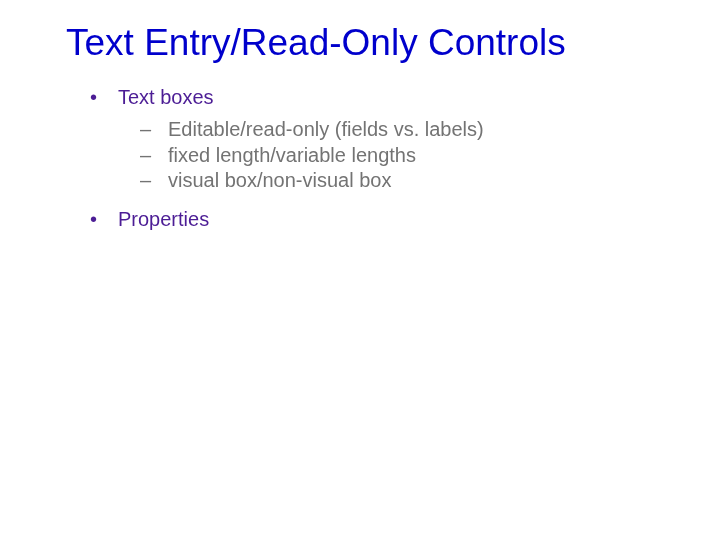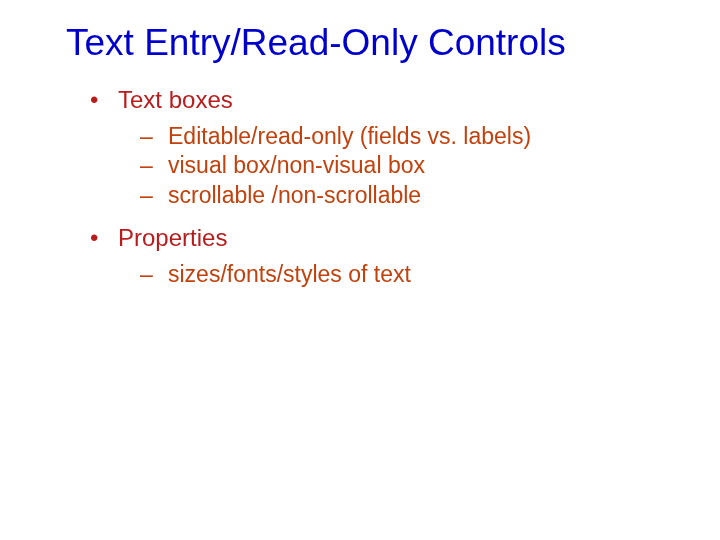--- a/index.html
+++ b/index.html
@@ -27,37 +27,37 @@
     letter-spacing: 0px;
     white-space: nowrap;
   }
   .body {
     position: absolute;
     left: 90px;
     top: 86px;
     width: 580px;
   }
   .l1 {
-    font-size: 24px;
-    color: #b91c1c;
+    font-size: 20px;
+    color: #4c1d95;
     margin-bottom: 4px;
   }
   .l1 .bullet {
     display: inline-block;
     width: 28px;
     text-align: left;
   }
   .sub {
     margin-left: 50px;
     margin-top: 8px;
     margin-bottom: 14px;
   }
   .l2 {
-    font-size: 23px;
-    color: #c2410c;
+    font-size: 20px;
+    color: #737373;
     line-height: 1.28;
     white-space: nowrap;
   }
   .l2 .dash {
     display: inline-block;
     width: 28px;
     text-align: left;
   }
 </style>
 </head>
@@ -66,25 +66,24 @@
 <div class="slide">
   <div class="title">Text Entry/Read-Only Controls</div>
 
   <div class="body">
 
     <div class="l1">
       <span class="bullet">•</span><span>Text boxes</span>
     </div>
     <div class="sub">
       <div class="l2"><span class="dash">–</span><span>Editable/read-only  (fields vs. labels)</span></div>
+      <div class="l2"><span class="dash">–</span><span>fixed length/variable lengths</span></div>
       <div class="l2"><span class="dash">–</span><span>visual box/non-visual box</span></div>
-      <div class="l2"><span class="dash">–</span><span>scrollable /non-scrollable</span></div>
     </div>
 
     <div class="l1">
       <span class="bullet">•</span><span>Properties</span>
     </div>
     <div class="sub">
-      <div class="l2"><span class="dash">–</span><span>sizes/fonts/styles of text</span></div>
     </div>
 
   </div>
 </div>
 
 </body></html>

